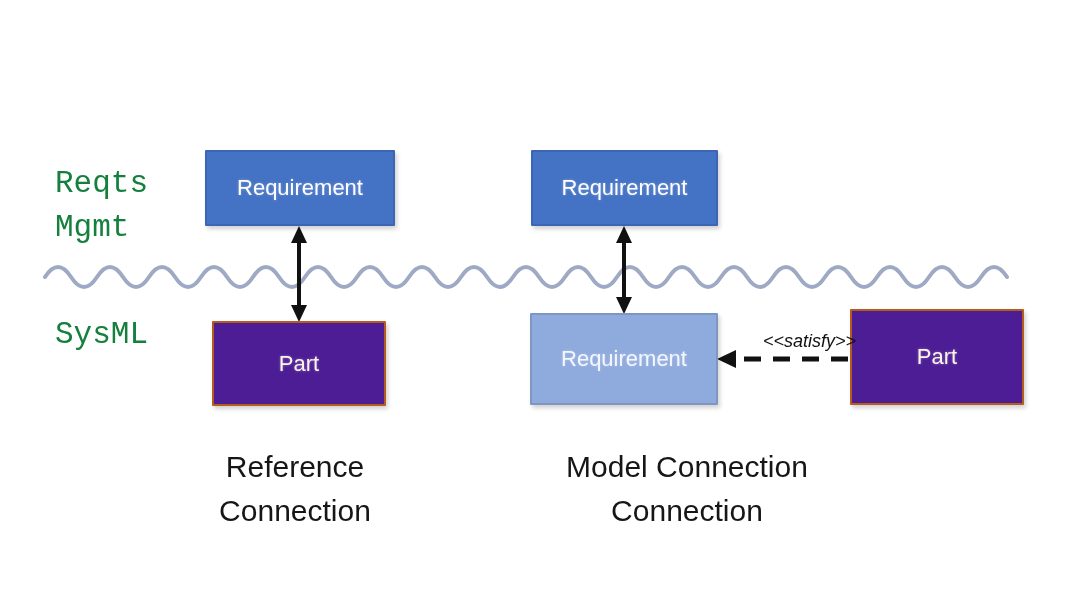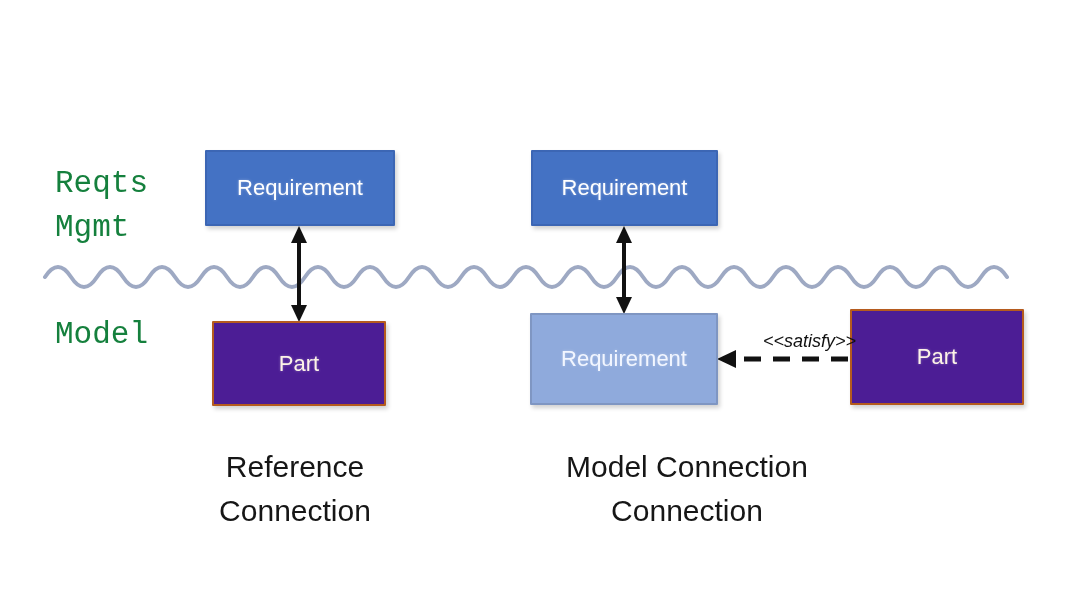--- a/index.html
+++ b/index.html
@@ -92,21 +92,21 @@
       <line x1="848" y1="359" x2="736" y2="359" stroke="#111111" stroke-width="5" stroke-dasharray="17 12"></line>
       <polygon points="717,359 736,350 736,368" fill="#111111"></polygon>
     </g>
   </svg>
 
   <div class="row-label" style="left:55px; top:162px;">
     <div>Reqts</div>
     <div>Mgmt</div>
   </div>
   <div class="row-label" style="left:55px; top:313px;">
-    <div>Model</div>
+    <div>SysML</div>
   </div>
 
   <div class="node node-blue" style="left:205px; top:150px; width:190px; height:76px;">Requirement</div>
   <div class="node node-blue" style="left:531px; top:150px; width:187px; height:76px;">Requirement</div>
 
   <div class="node node-orange" style="left:212px; top:321px; width:174px; height:85px;">Part</div>
   <div class="node node-lightblue" style="left:530px; top:313px; width:188px; height:92px;">Requirement</div>
   <div class="node node-orange" style="left:850px; top:309px; width:174px; height:96px;">Part</div>
 
   <div class="edge-label" style="left:763px; top:331px;">&lt;&lt;satisfy&gt;&gt;</div>

